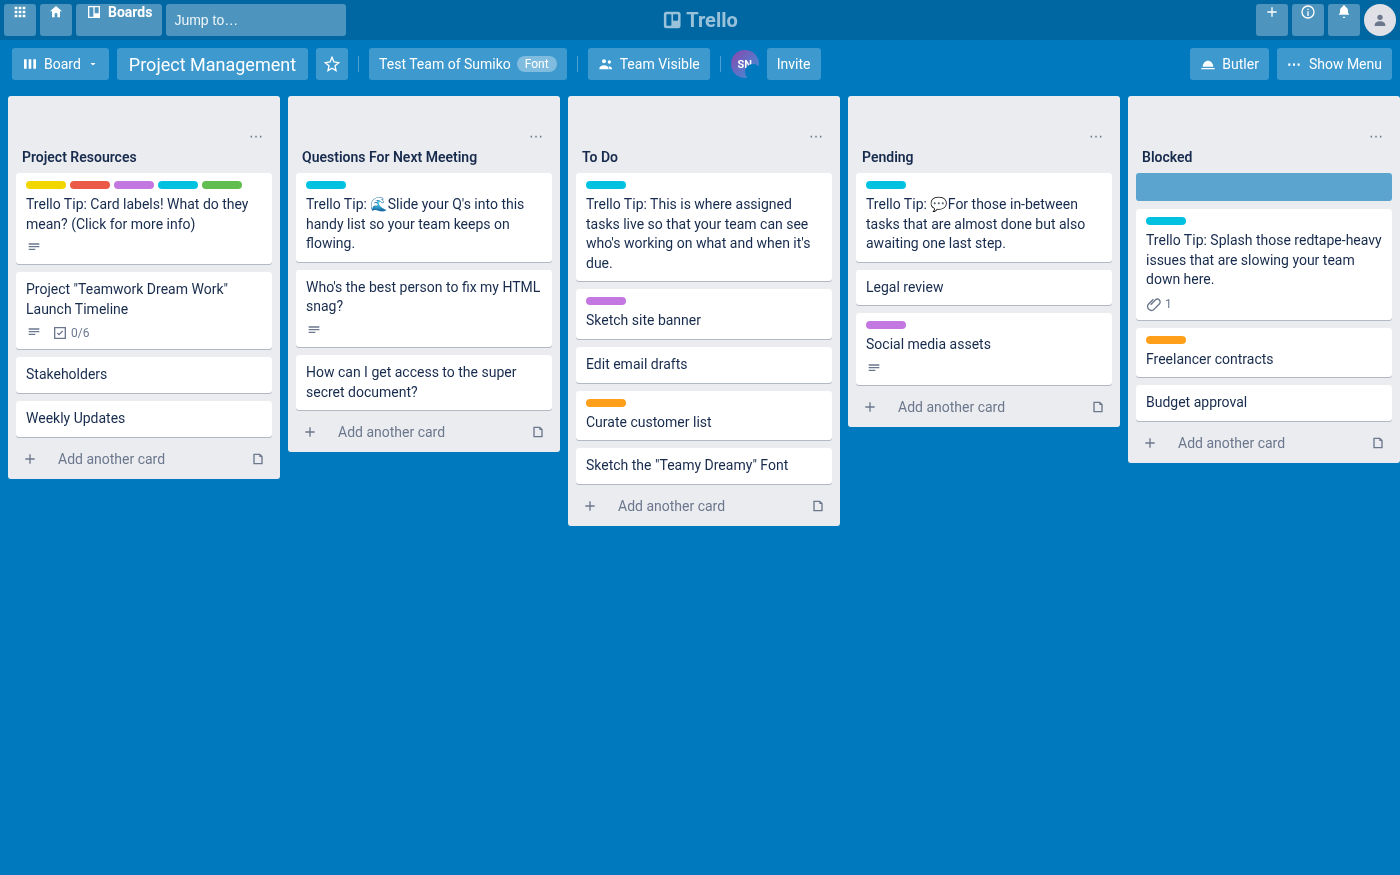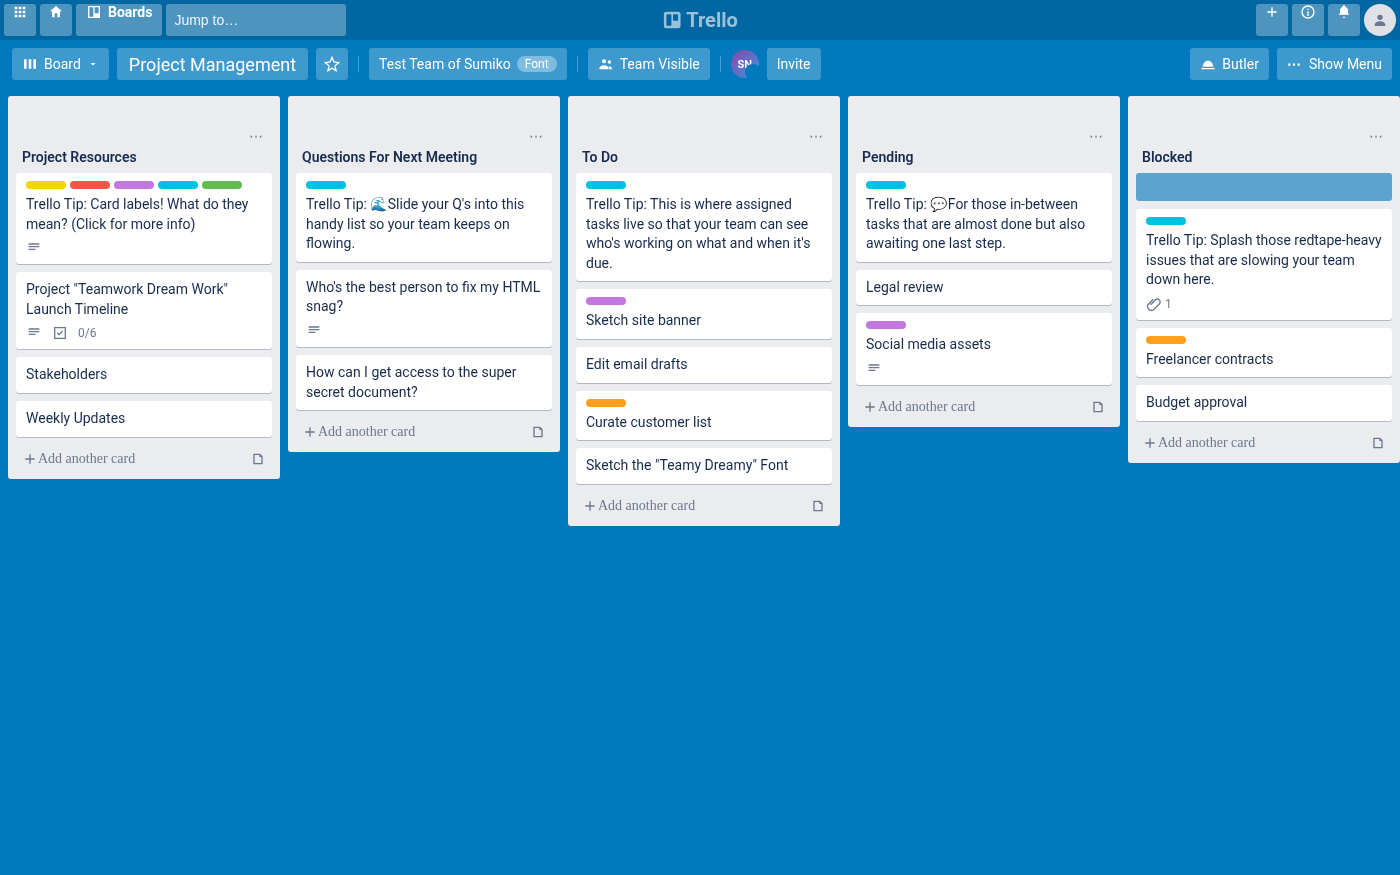--- a/index.html
+++ b/index.html
@@ -120,21 +120,21 @@
   padding: 8px 10px 8px 10px; cursor:pointer;
 }
 .labels { display:flex; gap:4px; margin-bottom:6px; flex-wrap:wrap;}
 .lbl { width:40px; height:8px; border-radius:4px; }
 .card-text { font-size:14px; line-height:1.4; }
 .badges { display:flex; gap:10px; margin-top:6px; color:#6b778c; font-size:12px; align-items:center;}
 .add-card {
   height:36px; display:flex; align-items:center; justify-content:space-between;
   color:#6b778c; padding: 0 6px; margin-top:4px;
 }
-.add-card-left { display:flex; align-items:center; gap:0; cursor:pointer;font-family:Liberation Serif, serif;}
+.add-card-left { display:flex; align-items:center; gap:20px; cursor:pointer;}
 .card.selected { background:#5ba4cf; box-shadow:none; padding:14px;}
 
 svg { display:block; }
 .icon { width:16px; height:16px; fill:currentColor; }
 .icon20 { width:20px; height:20px; fill:currentColor; }
 </style>
 </head>
 <body>
 
 <div class="topbar">
@@ -274,21 +274,21 @@
           </div>
         </div>
         <div class="card">
           <div class="card-text">Project "Teamwork Dream Work" Launch Timeline</div>
           <div class="badges">
             <span>
               <svg class="icon" viewBox="0 0 24 24">
                 <path d="M4 5h16v2H4zm0 4h16v2H4zm0 4h10v2H4z" fill="#6b778c"></path>
               </svg>
             </span>
-            <span style="display:flex;align-items:center;gap:10px">
+            <span style="display:flex;align-items:center;gap:3px">
               <svg class="icon" viewBox="0 0 24 24">
                 <path d="M4 4h16v16H4z" fill="none" stroke="#6b778c" stroke-width="2"></path>
                 <path d="M8 12l2.5 2.5L16 9" fill="none" stroke="#6b778c" stroke-width="2"></path>
               </svg>
               <span>0/6</span>
             </span>
           </div>
         </div>
         <div class="card">
           <div class="card-text">Stakeholders</div>

